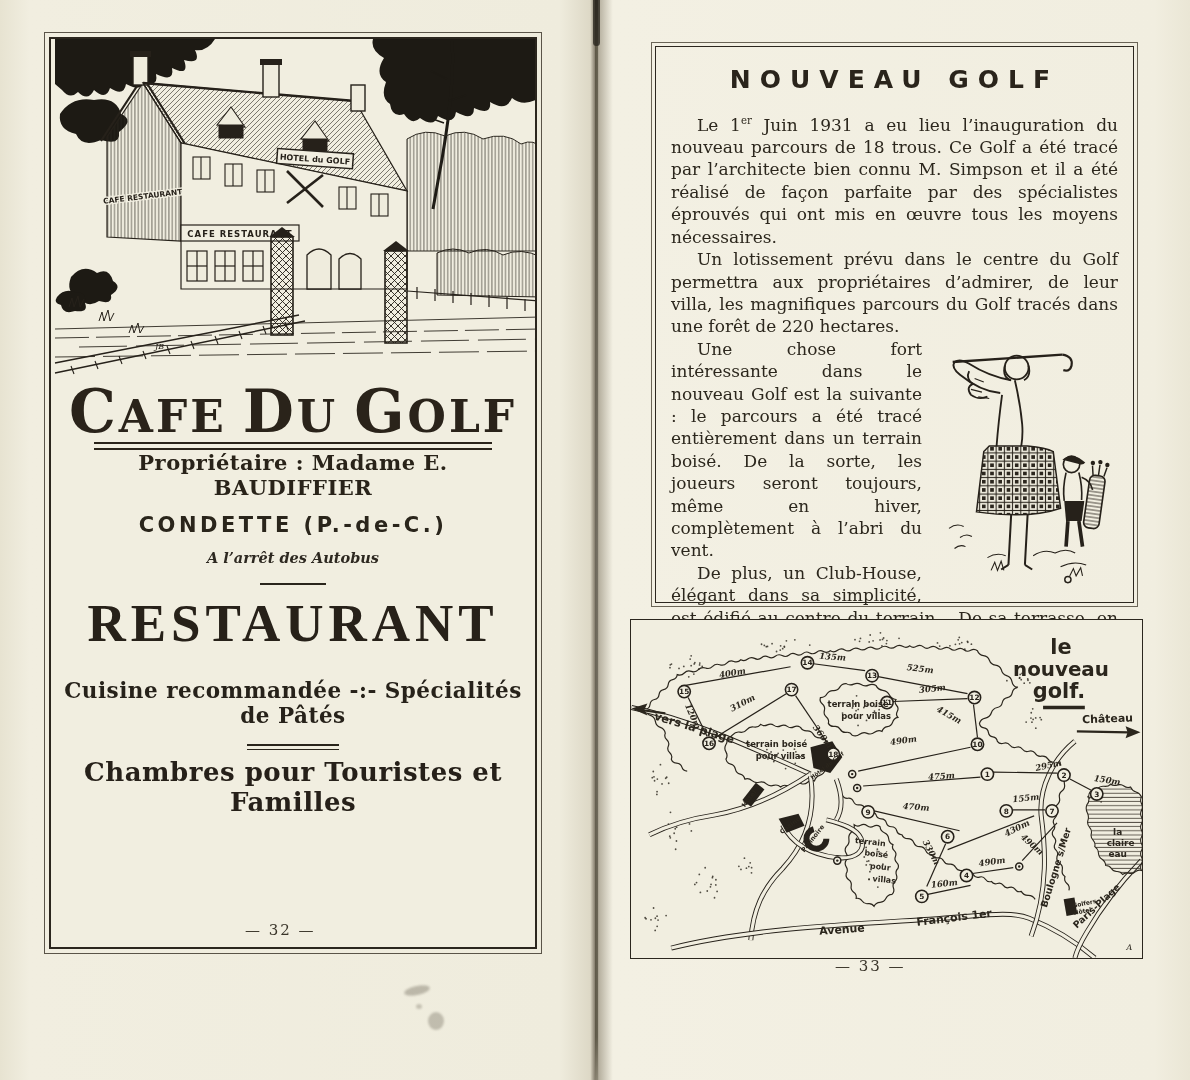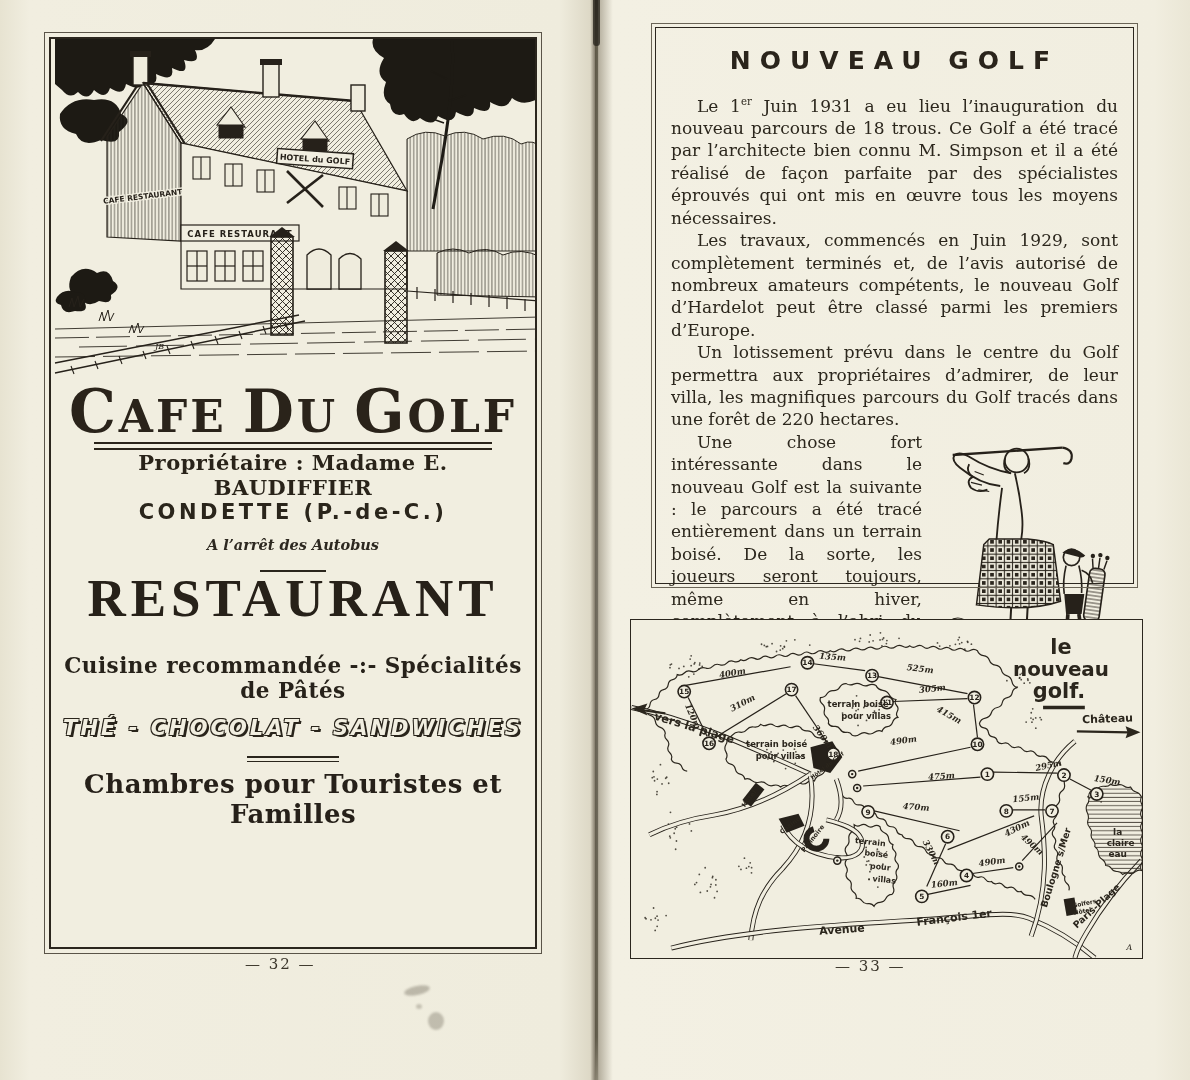--- a/index.html
+++ b/index.html
@@ -22,36 +22,36 @@
     border:1px solid #5a5448;padding:4px;box-sizing:border-box;}
   .ad-inner{border:2.6px solid #2b261e;height:100%;box-sizing:border-box;
     padding:0 8px;text-align:center;overflow:hidden;background:#f1eee0;}
   .hotel-illu{display:block;margin:0 -8px;width:494px;height:336px;}
   .ad-title{margin-top:8px;font-family:"DejaVu Serif",serif;font-weight:700;
     font-size:44px;line-height:1;letter-spacing:3px;color:#2a231a;}
   .tw{display:inline-block;margin:0 8px;}
   .tw::first-letter{font-size:1.34em;}
   .title-rule{width:398px;height:8px;margin:0 auto;border-top:2.6px solid #2a231a;border-bottom:2.6px solid #2a231a;box-sizing:border-box;}
   .proprietor{margin-top:0;font-weight:700;font-size:21px;letter-spacing:.5px;color:#292319;}
-  .condette{font-family:"DejaVu Sans",sans-serif;font-weight:700;font-size:21px;letter-spacing:3.5px;color:#2a251b;}
+  .condette{margin-top:13px;font-family:"DejaVu Sans",sans-serif;font-weight:700;font-size:21px;letter-spacing:3.5px;color:#2a251b;}
   .near{margin-top:11px;font-style:italic;font-weight:700;font-size:14.5px;line-height:1.35;color:#2d2820;}
   .sm-rule{width:66px;border-top:2px solid #2a251c;margin:15px auto 0;}
-  .restaurant{font-family:"Liberation Serif",serif;font-weight:600;font-size:53px;line-height:1;letter-spacing:5px;color:#272119;}
+  .restaurant{margin-top:12px;font-family:"Liberation Serif",serif;font-weight:600;font-size:53px;line-height:1;letter-spacing:5px;color:#272119;}
   .cuisine{margin-top:28px;font-weight:700;font-size:21.5px;letter-spacing:.5px;color:#27221a;}
   .the-line{margin-top:13px;font-family:"DejaVu Sans",sans-serif;font-style:italic;font-weight:700;
     font-size:21px;letter-spacing:3px;color:#f1eee0;
     text-shadow:-1px -1px 0 #2a251c,1px -1px 0 #2a251c,-1px 1px 0 #2a251c,1px 1px 0 #2a251c,2.4px 2.4px 0 #2a251c;}
   .dbl-rule{width:92px;height:6px;margin:16px auto 0;border-top:2.2px solid #2a251c;border-bottom:1.4px solid #2a251c;box-sizing:border-box;}
   .chambres{margin-top:7px;font-weight:700;font-size:26px;letter-spacing:.5px;color:#262019;}
   .pageno{position:absolute;font-size:15px;letter-spacing:2px;color:#3a352a;}
-  .pageno.left{left:245px;top:955px;}
+  .pageno.left{left:245px;top:921px;}
   .pageno.right{left:835px;top:957px;}
 
   
-  .article-box{position:absolute;left:655px;top:27px;width:479px;height:557px;
+  .article-box{position:absolute;left:655px;top:46px;width:479px;height:557px;
     border:1.3px solid #2c271f;outline:1px solid #6a6456;outline-offset:3px;
     box-sizing:border-box;padding:10px 15px 0;background:transparent;}
   .article-title{text-align:center;font-family:"DejaVu Sans",sans-serif;font-weight:700;
     font-size:25px;letter-spacing:9px;color:#2a241b;margin:8px 0 16px;}
   .article p{margin:0;font-size:17px;line-height:22.4px;text-align:justify;text-indent:26px;color:#2c271d;}
   .article sup{font-size:.6em;vertical-align:super;}
   .golfer-fig{float:right;width:188px;height:256px;margin:2px 0 0 8px;}
 
   
   .map-box{position:absolute;left:630px;top:619px;width:513px;height:340px;
@@ -207,34 +207,32 @@
 
       <div class="proprietor">Propriétaire : Madame E. BAUDIFFIER</div>
       <div class="condette">CONDETTE (P.-de-C.)</div>
       <div class="near">
         <div>A l’arrêt des Autobus</div>
       </div>
       <div class="sm-rule"></div>
 
       <div class="restaurant">RESTAURANT</div>
       <div class="cuisine">Cuisine recommandée -:- Spécialités de Pâtés</div>
-      <div class="the-line">THÉ - CHOCOLAT - SANDWICHES</div>
       <div class="dbl-rule"></div>
 
       <div class="chambres">Chambres pour Touristes et Familles</div>
 
     </div>
   </div>
   <div class="pageno left">— 32 —</div>
 
   <div class="article-box">
     <div class="article-title">NOUVEAU GOLF</div>
     <div class="article">
       <p><span>Le 1</span><sup>er</sup><span> Juin 1931 a eu lieu l’inauguration du nouveau parcours de 18 trous. Ce Golf a été tracé par l’architecte bien connu M. Simpson et il a été réalisé de façon parfaite par des spécialistes éprouvés qui ont mis en œuvre tous les moyens nécessaires.</span></p>
-      <p>Les travaux, commencés en Juin 1929, sont complètement terminés et, de l’avis autorisé de nombreux amateurs compétents, le nouveau Golf d’Hardelot peut être classé parmi les premiers d’Europe.</p>
       <p>Un lotissement prévu dans le centre du Golf permettra aux propriétaires d’admirer, de leur villa, les magnifiques parcours du Golf tracés dans une forêt de 220 hectares.</p>
 
       <svg class="golfer-fig" viewBox="0 0 200 280">
         <defs>
           <pattern id="plaid" width="9" height="9" patternUnits="userSpaceOnUse">
             <rect width="9" height="9" fill="#f1eee0"></rect>
             <rect x="0" y="0" width="4" height="4" fill="#2b261e"></rect>
             <line x1="0" y1="6.5" x2="9" y2="6.5" stroke="#2b261e" stroke-width="1.2"></line>
             <line x1="6.5" y1="0" x2="6.5" y2="9" stroke="#2b261e" stroke-width="1.2"></line>
           </pattern>

